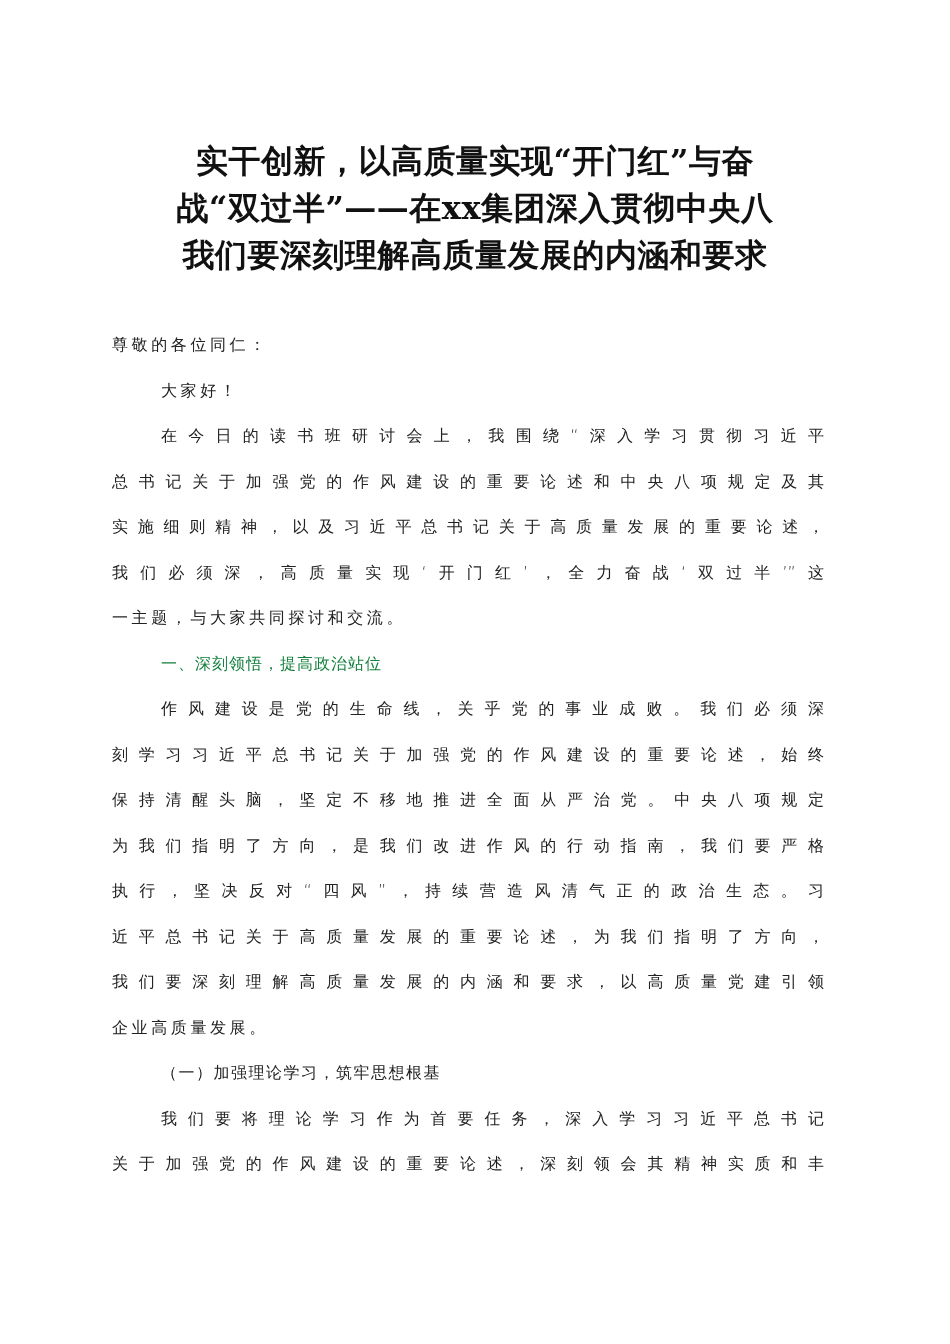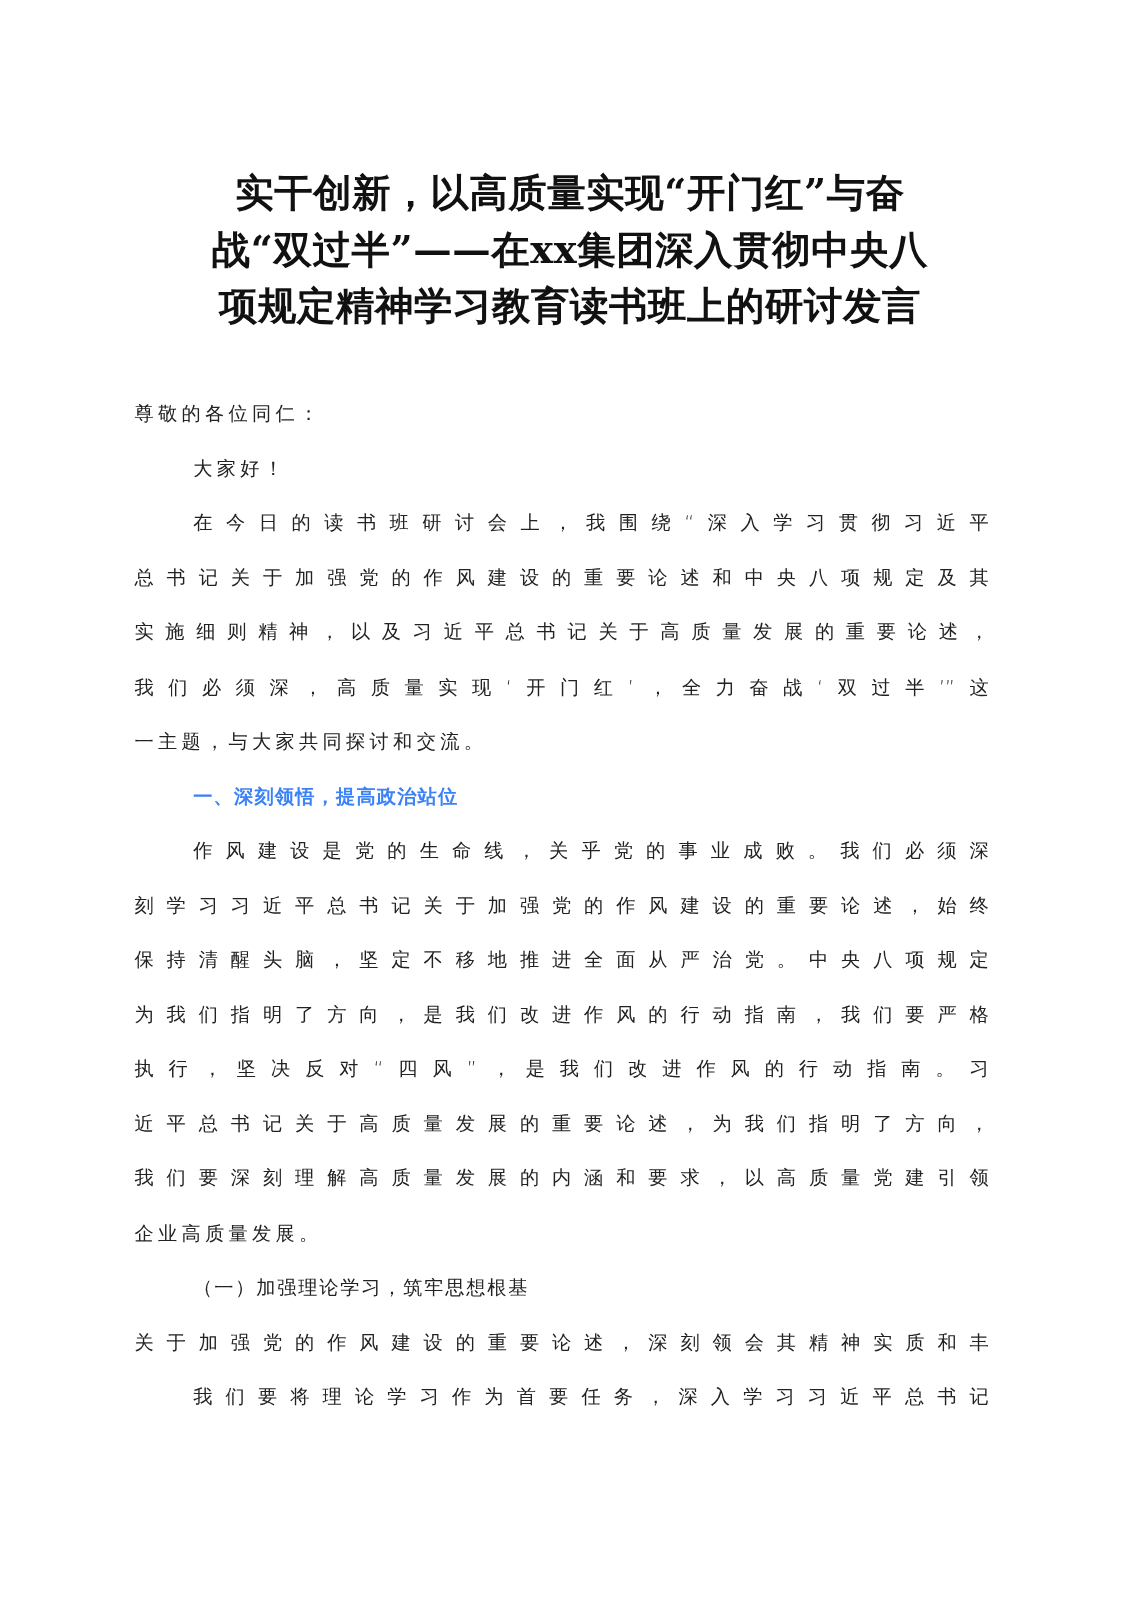--- a/index.html
+++ b/index.html
@@ -8,31 +8,31 @@
   .title { position: absolute; left: 0; top: 138px; width: 950px; text-align: center;
            font-family: "DejaVu Serif", "Liberation Serif", serif; font-weight: bold;
            font-size: 32px; line-height: 47px; color: #111; letter-spacing: 0.5px; }
   .title div { white-space: nowrap; }
   .body { position: absolute; left: 112px; top: 322px; width: 712px;
           font-family: "DejaVu Sans", "Liberation Sans", sans-serif; font-size: 16px;
           color: #222; }
   .line { height: 45.5px; line-height: 45.5px; white-space: nowrap; letter-spacing: 3.6px; font-weight: 300; }
   .line.indent { padding-left: 49px; }
   .line.justify { text-align: justify; text-align-last: justify; letter-spacing: 0; }
-  .line.h1 { font-weight: bold; font-family: "DejaVu Sans", sans-serif; letter-spacing: 1px; color: #3b82f6; }
+  .line.h1 { font-weight: normal; font-family: "DejaVu Sans", sans-serif; letter-spacing: 1px; color: #15803d; }
   .line.h2 { letter-spacing: 1.5px; padding-left: 49px; }
 </style>
 </head>
 <body>
 
 <div class="page">
   <div class="title">
     <div>实干创新，以高质量实现“开门红”与奋</div>
     <div>战“双过半”——在xx集团深入贯彻中央八</div>
-    <div>项规定精神学习教育读书班上的研讨发言</div>
+    <div>我们要深刻理解高质量发展的内涵和要求</div>
   </div>
 
   <div class="body">
     <div class="line">尊敬的各位同仁：</div>
     <div class="line indent">大家好！</div>
 
     <div>
       <div class="line indent justify">在今日的读书班研讨会上，我围绕“深入学习贯彻习近平</div>
       <div class="line justify">总书记关于加强党的作风建设的重要论述和中央八项规定及其</div>
       <div class="line justify">实施细则精神，以及习近平总书记关于高质量发展的重要论述，</div>
@@ -40,26 +40,26 @@
       <div class="line">一主题，与大家共同探讨和交流。</div>
     </div>
 
     <div class="line indent h1">一、深刻领悟，提高政治站位</div>
 
     <div>
       <div class="line indent justify">作风建设是党的生命线，关乎党的事业成败。我们必须深</div>
       <div class="line justify">刻学习习近平总书记关于加强党的作风建设的重要论述，始终</div>
       <div class="line justify">保持清醒头脑，坚定不移地推进全面从严治党。中央八项规定</div>
       <div class="line justify">为我们指明了方向，是我们改进作风的行动指南，我们要严格</div>
-      <div class="line justify">执行，坚决反对“四风”，是我们改进作风的行动指南。习</div>
+      <div class="line justify">执行，坚决反对“四风”，持续营造风清气正的政治生态。习</div>
       <div class="line justify">近平总书记关于高质量发展的重要论述，为我们指明了方向，</div>
       <div class="line justify">我们要深刻理解高质量发展的内涵和要求，以高质量党建引领</div>
       <div class="line">企业高质量发展。</div>
     </div>
 
     <div class="line h2">（一）加强理论学习，筑牢思想根基</div>
 
     <div>
+      <div class="line indent justify">我们要将理论学习作为首要任务，深入学习习近平总书记</div>
       <div class="line justify">关于加强党的作风建设的重要论述，深刻领会其精神实质和丰</div>
-      <div class="line indent justify">我们要将理论学习作为首要任务，深入学习习近平总书记</div>
     </div>
   </div>
 </div>
 
 </body></html>

